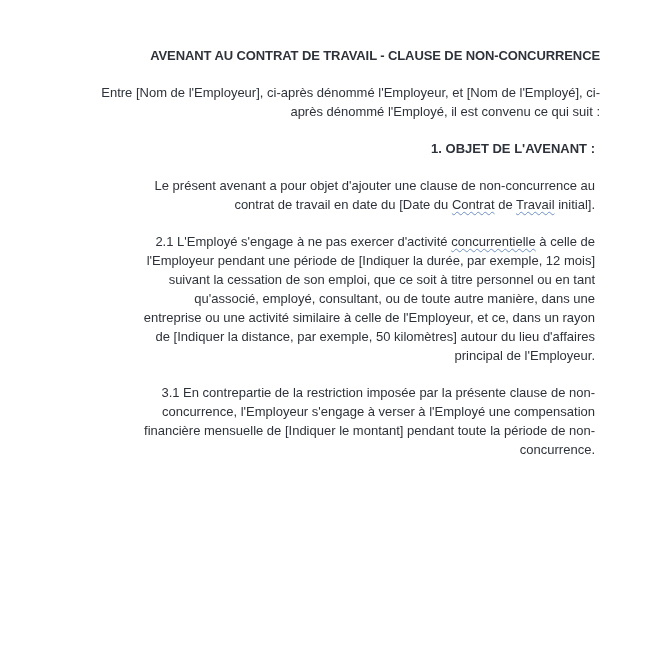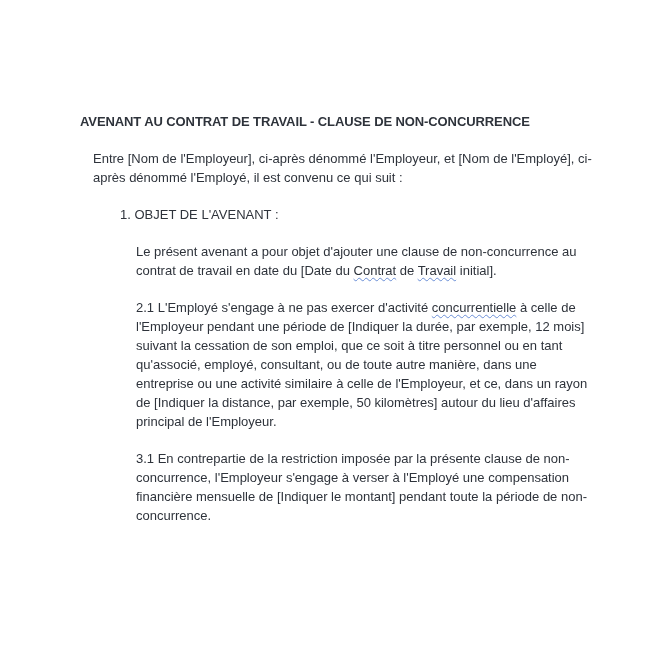--- a/index.html
+++ b/index.html
@@ -3,25 +3,25 @@
 <meta charset="utf-8">
 <style>
   html, body { margin: 0; padding: 0; background: #ffffff; }
   body {
     width: 671px; height: 655px; overflow: hidden;
     font-family: "Liberation Sans", sans-serif;
     color: #2e333b;
     font-size: 13px;
     line-height: 19px;
   }
-  .doc { position: relative; padding: 112px 0 0 80px; width: 520px; }
+  .doc { position: relative; padding: 46px 0 0 80px; width: 520px; text-align: right; }
   .title { font-weight: bold; margin: 0 0 18px 0; font-size: 13px; letter-spacing: -0.1px; }
   .intro { margin: 0 0 18px 13px; }
   .section { padding-left: 40px; width: 475px; }
-  .sec-heading { font-weight: normal; margin: 11px 0 18px 0; }
+  .sec-heading { font-weight: bold; margin: 11px 0 18px 0; }
   .para { margin: 0 0 18px 16px; }
   .spell { text-decoration: underline wavy #6b8fd6; text-decoration-thickness: 1px; text-underline-offset: 2px; }
 </style>
 </head>
 <body>
 
 <div class="doc">
   <div class="title">AVENANT AU CONTRAT DE TRAVAIL - CLAUSE DE NON-CONCURRENCE</div>
   <div class="intro">Entre [Nom de l'Employeur], ci-après dénommé l'Employeur, et [Nom de l'Employé], ci-après dénommé l'Employé, il est convenu ce qui suit :</div>
 

